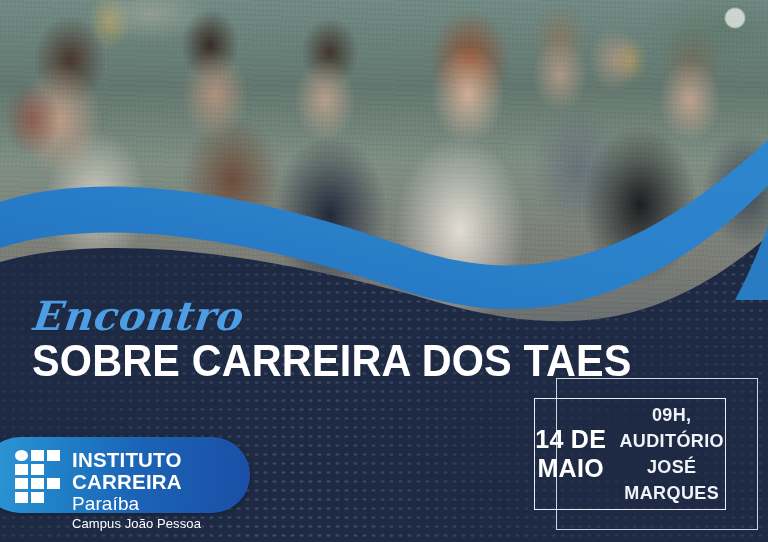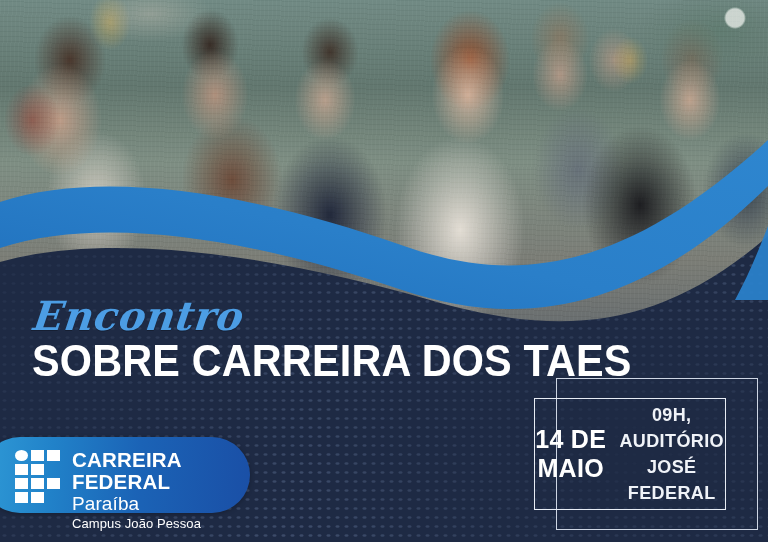--- a/index.html
+++ b/index.html
@@ -230,29 +230,29 @@
       <i></i>
       <i class="hole"></i>
       <i></i>
       <i></i>
       <i></i>
       <i></i>
       <i></i>
       <i class="hole"></i>
     </div>
     <div class="logotext">
-      <div class="lt1">CARREIRA FEDERAL</div>
+      <div class="lt1">INSTITUTO CARREIRA</div>
       <div class="lt2">Paraíba</div>
       <div class="lt3">Campus João Pessoa</div>
     </div>
   </div>
 
   <div class="frame-outer"></div>
   <div class="frame-inner"></div>
   <div class="dateblock">
     <div class="bigdate">14 DE MAIO</div>
     <div class="place">
       <div>09H,  AUDITÓRIO</div>
-      <div>JOSÉ FEDERAL</div>
+      <div>JOSÉ MARQUES</div>
     </div>
   </div>
 
 </div>
 
 </body></html>

